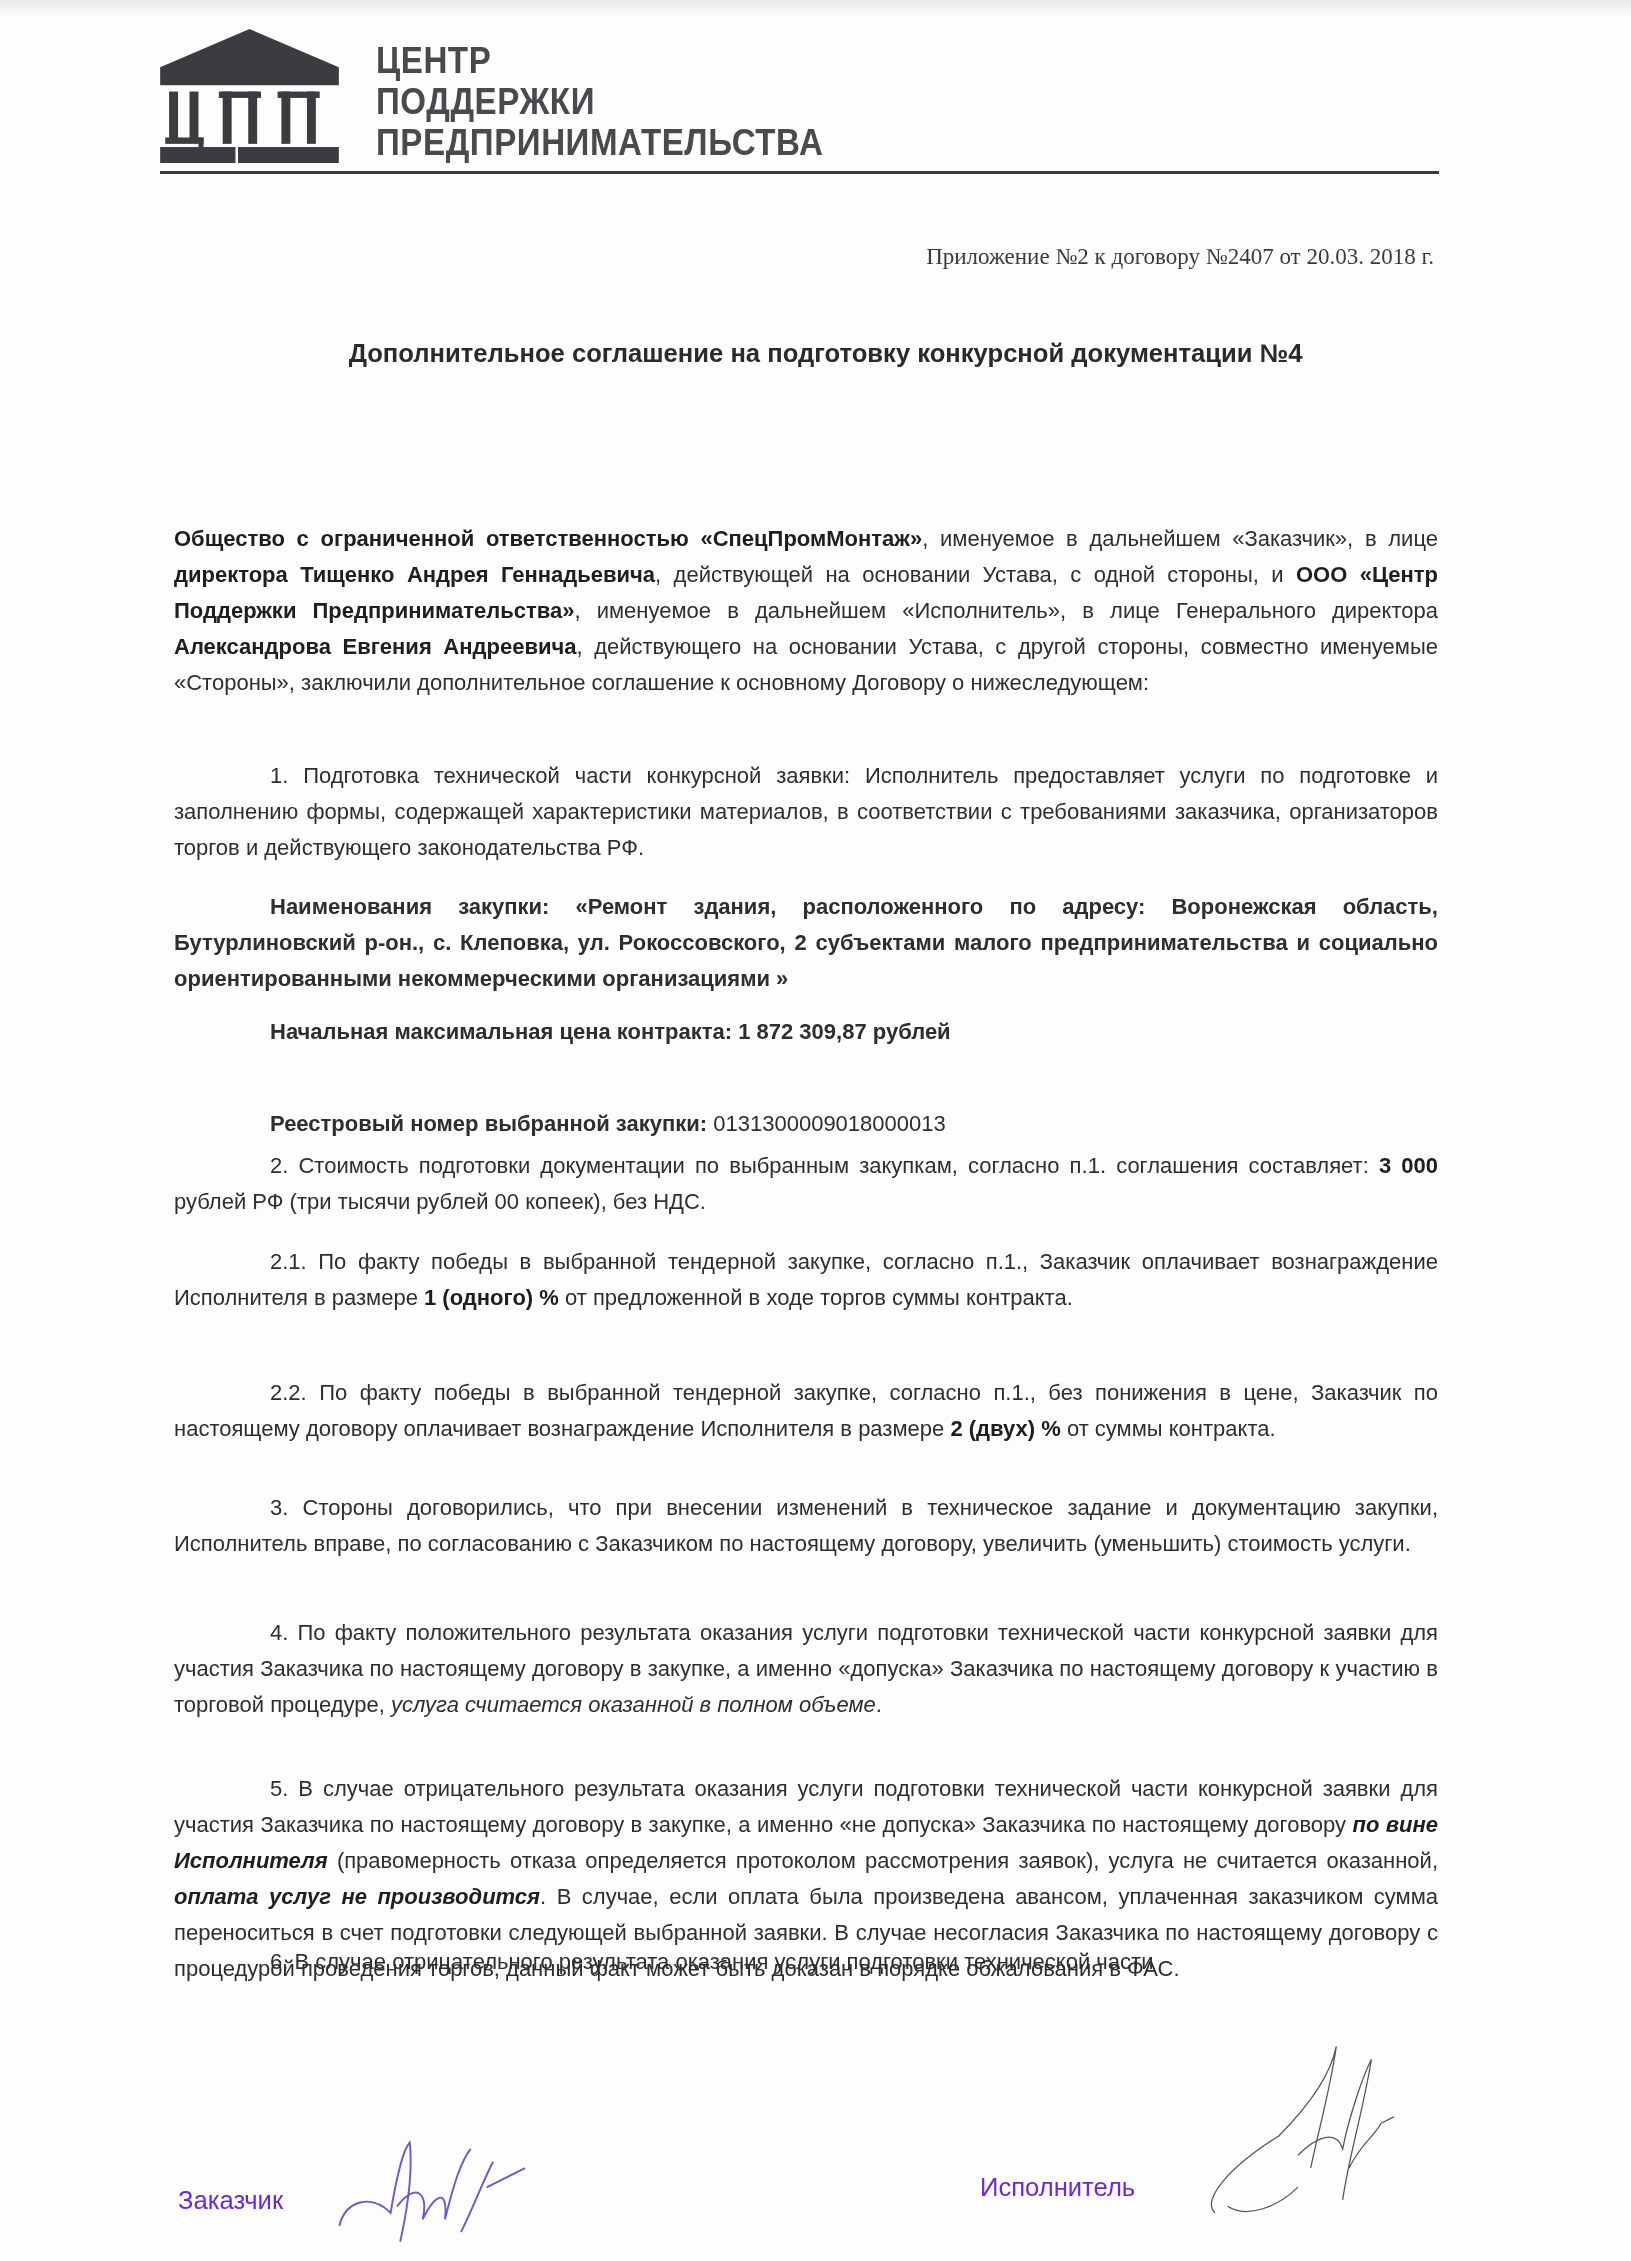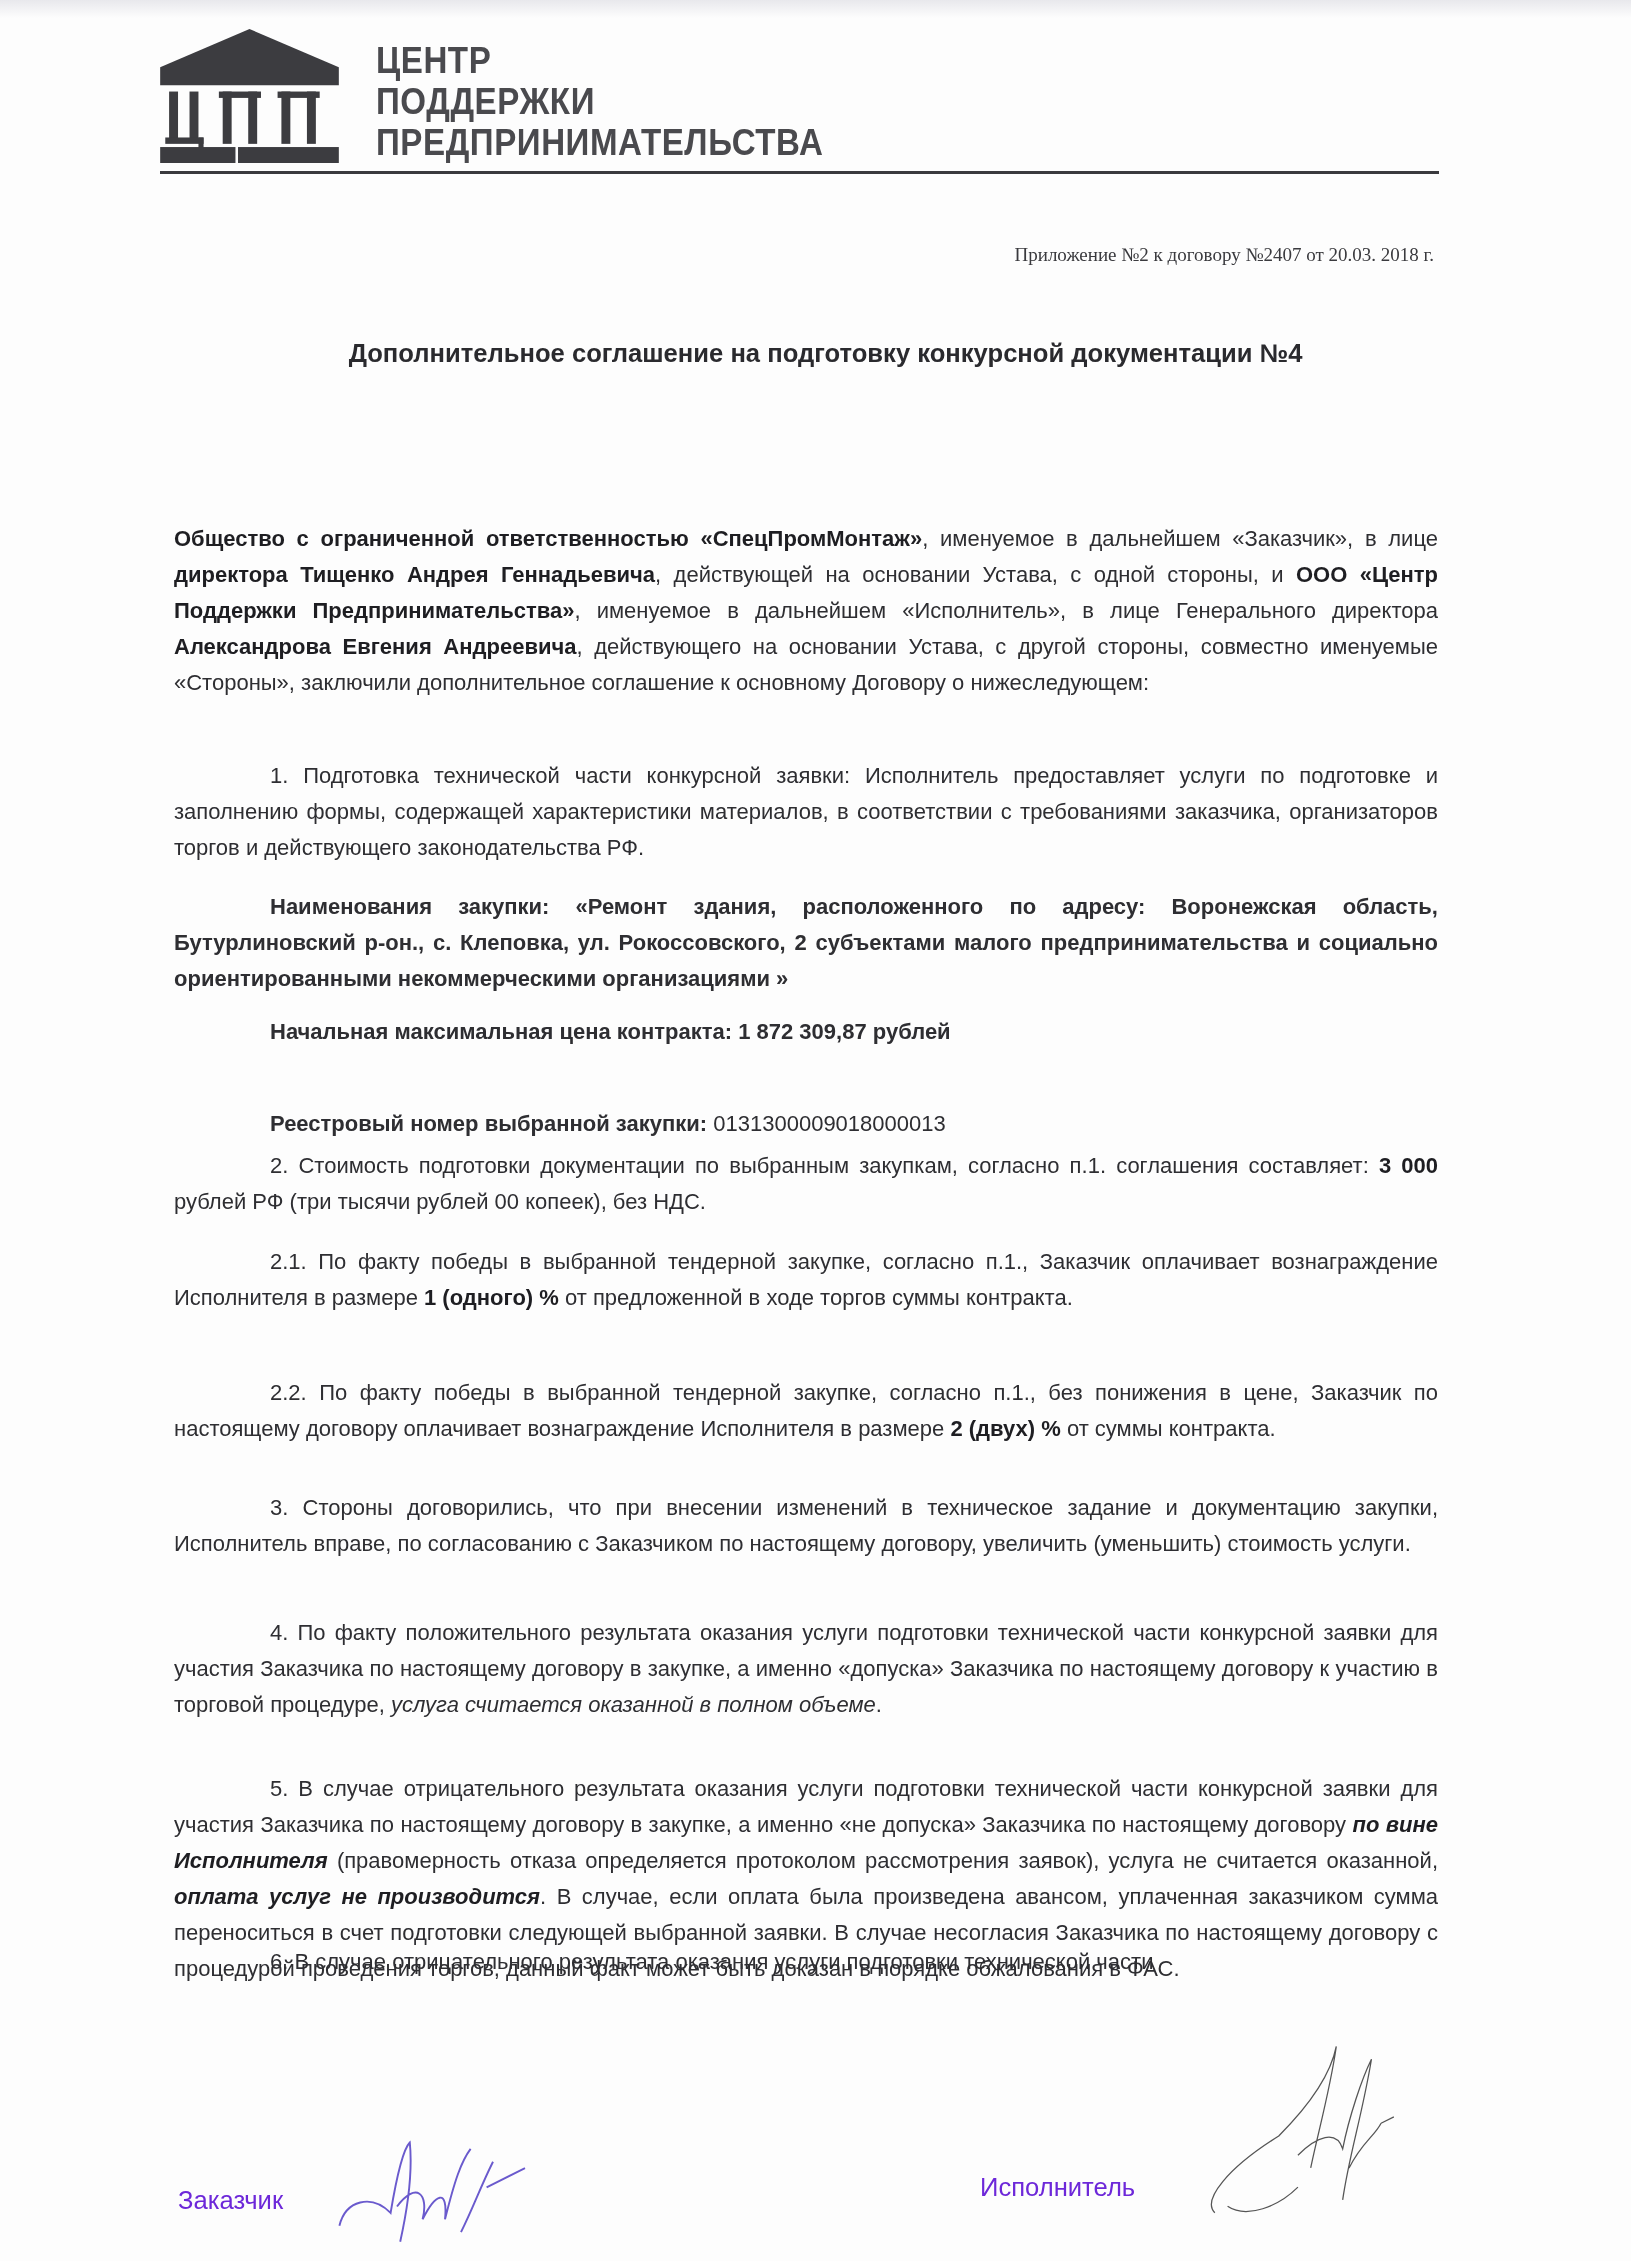--- a/index.html
+++ b/index.html
@@ -10,21 +10,21 @@
               background:linear-gradient(#e8e8ec,#fdfdfd); }
 
   
   .logo-mark { position:absolute; left:160px; top:29px; width:179px; height:134px; }
   .logo-text { position:absolute; left:376px; top:40px; font-weight:bold;
                font-size:36px; line-height:41px; color:#4a4a4e; letter-spacing:0.6px; transform:scaleX(0.92); transform-origin:left top; }
   .logo-text div { white-space:nowrap; }
   .header-rule { position:absolute; left:160px; top:171px; width:1279px; height:3.2px; background:#3a3a3e; }
 
   .appendix { position:absolute; right:198px; top:244px; font-family:"Liberation Serif", serif;
-              font-size:19px; color:#3a3a3e; white-space:nowrap; }
+              font-size:23px; color:#3a3a3e; white-space:nowrap; }
   .doc-title { position:absolute; left:0; width:1632px; top:339px; text-align:center; font-weight:bold;
                font-size:25.6px; color:#2a2a2e; padding-left:19px; box-sizing:border-box; }
 
   .place-box { position:absolute; left:160px; top:414px; width:1279px; height:59px;
                border:1.9px solid #333; box-sizing:border-box; display:flex; }
   .place-cell { height:100%; display:flex; align-items:center; font-weight:bold; font-size:25.6px; }
   .place-left { width:671px; border-right:1.3px solid #555; padding-left:12.8px; box-sizing:border-box; }
   .place-right { flex:1; justify-content:flex-end; padding-right:14px; }
 
   .body { position:absolute; left:174px; width:1264px; font-size:22px; line-height:36px;

